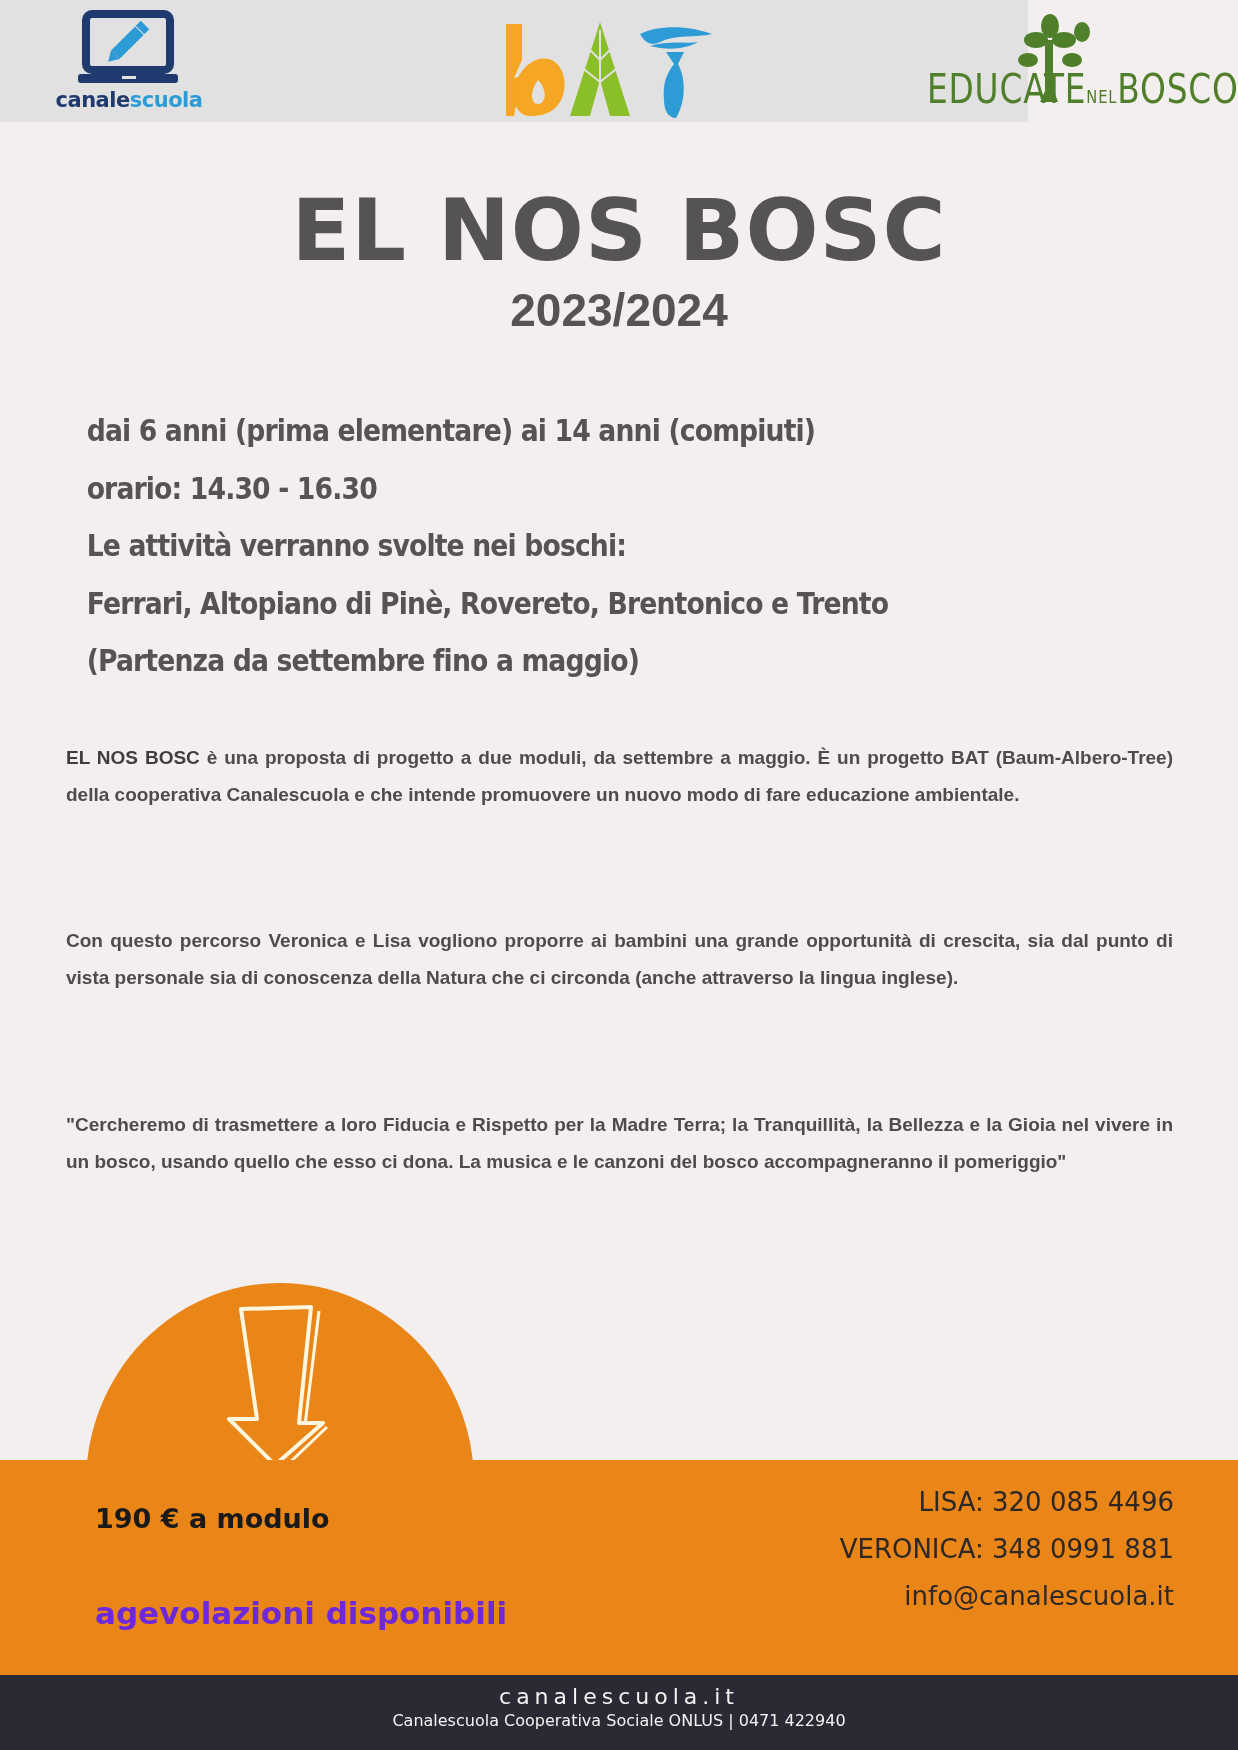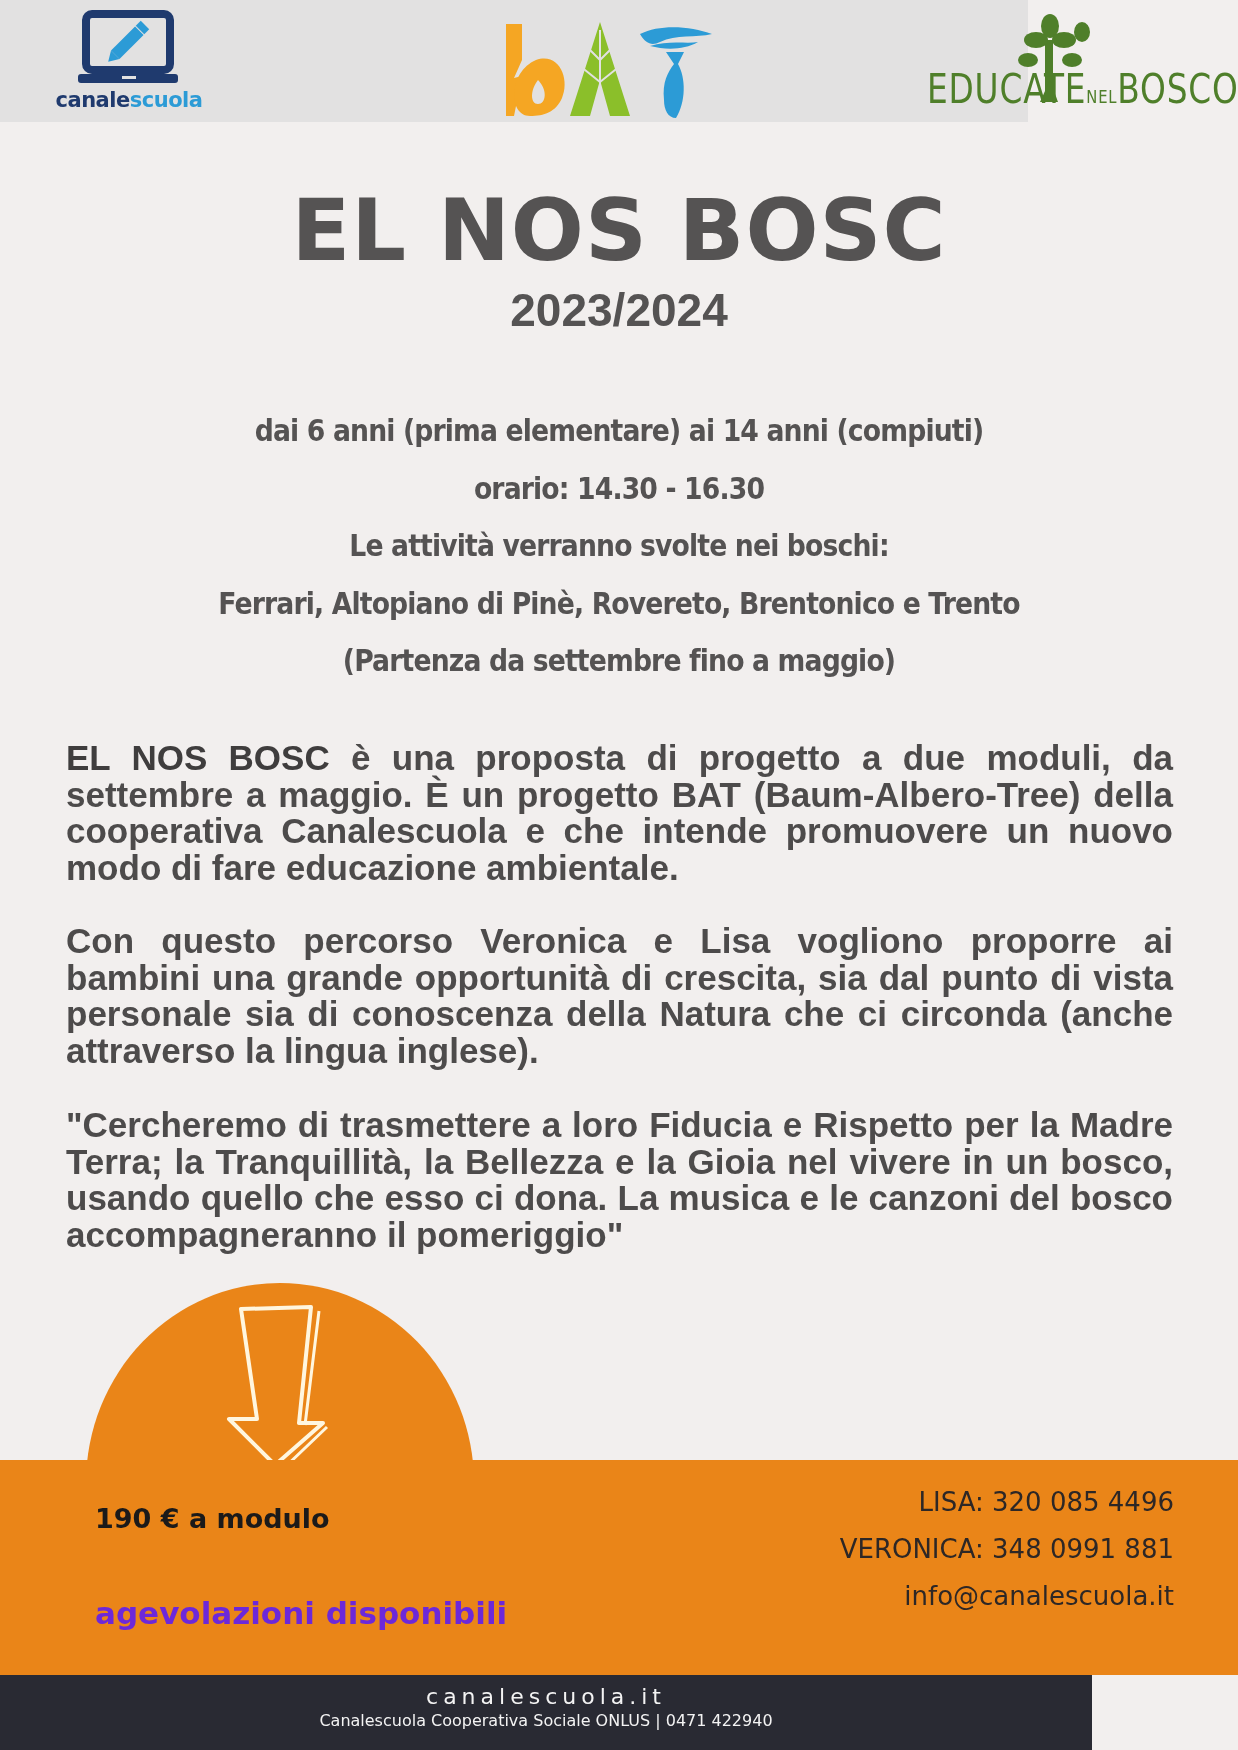--- a/index.html
+++ b/index.html
@@ -35,30 +35,30 @@
   .title {
     position: absolute; left: 0; width: 1238px; top: 180px; text-align: center;
     font-family: "DejaVu Sans", sans-serif; font-weight: bold; font-size: 86px; color: #555353;
     letter-spacing: 1px;
   }
   .year {
     position: absolute; left: 0; width: 1238px; top: 283px; text-align: center;
     font-family: Liberation Sans, sans-serif; font-weight: bold; font-size: 46px; color: #555353;
   }
   .info-lines {
-    position: absolute; left: 0; width: 1238px; top: 402px; text-align: center;
+    position: absolute; left: 0; width: 1238px; top: 402px; 
   }
   .info-line {
     font-family: "DejaVu Sans", sans-serif; font-weight: bold; font-size: 31px; color: #555353;
     height: 57.5px; line-height: 57.5px; letter-spacing: -1px;
     transform: scaleX(0.86); transform-origin: center;
   }
   .body-text {
     position: absolute; left: 66px; width: 1107px;
-    font-family: "Liberation Sans", sans-serif; font-weight: bold; font-size: 35px; line-height: 36.5px;
+    font-family: "Liberation Sans", sans-serif; font-weight: bold; font-size: 19px; line-height: 36.5px;
     color: #4d4b4b; text-align: justify;
   }
   .p1 { top: 740px; }
   .p2 { top: 923px; }
   .p3 { top: 1107px; }
   .body-text .brand { font-weight: bold; color: #3f3d3d; }
 
   .semicircle {
     position: absolute; left: 86px; top: 1283px; width: 388px; height: 400px;
     background: #ea8518; border-radius: 50%;
@@ -75,21 +75,21 @@
     position: absolute; left: 95px; top: 1595px;
     font-family: "DejaVu Sans", sans-serif; font-weight: bold; font-size: 31px; color: #6d28d9;
   }
   .contact {
     position: absolute; right: 64px; top: 1479px; text-align: right; color: #2d2726;
     font-family: "DejaVu Sans", sans-serif;
   }
   .contact .heading { font-weight: bold; font-size: 32px; height: 47px; line-height: 47px; }
   .contact .line { font-size: 26px; height: 47px; line-height: 47px; }
   .footer {
-    position: absolute; left: 0; top: 1675px; width: 1092px; height: 75px; background: #292a33;
+    position: absolute; left: 0; top: 1675px; width: 1238px; height: 75px; background: #292a33;
     text-align: center; color: #f3f3f3;
   }
   .footer .site { font-family: "DejaVu Sans", sans-serif; font-size: 22px; letter-spacing: 5px; padding-top: 9px; height: 36px; }
   .footer .org { font-family: "DejaVu Sans", sans-serif; font-size: 16px; }
 </style>
 </head>
 <body>
 
 <div class="header">
   <div class="logo logo-canale">

